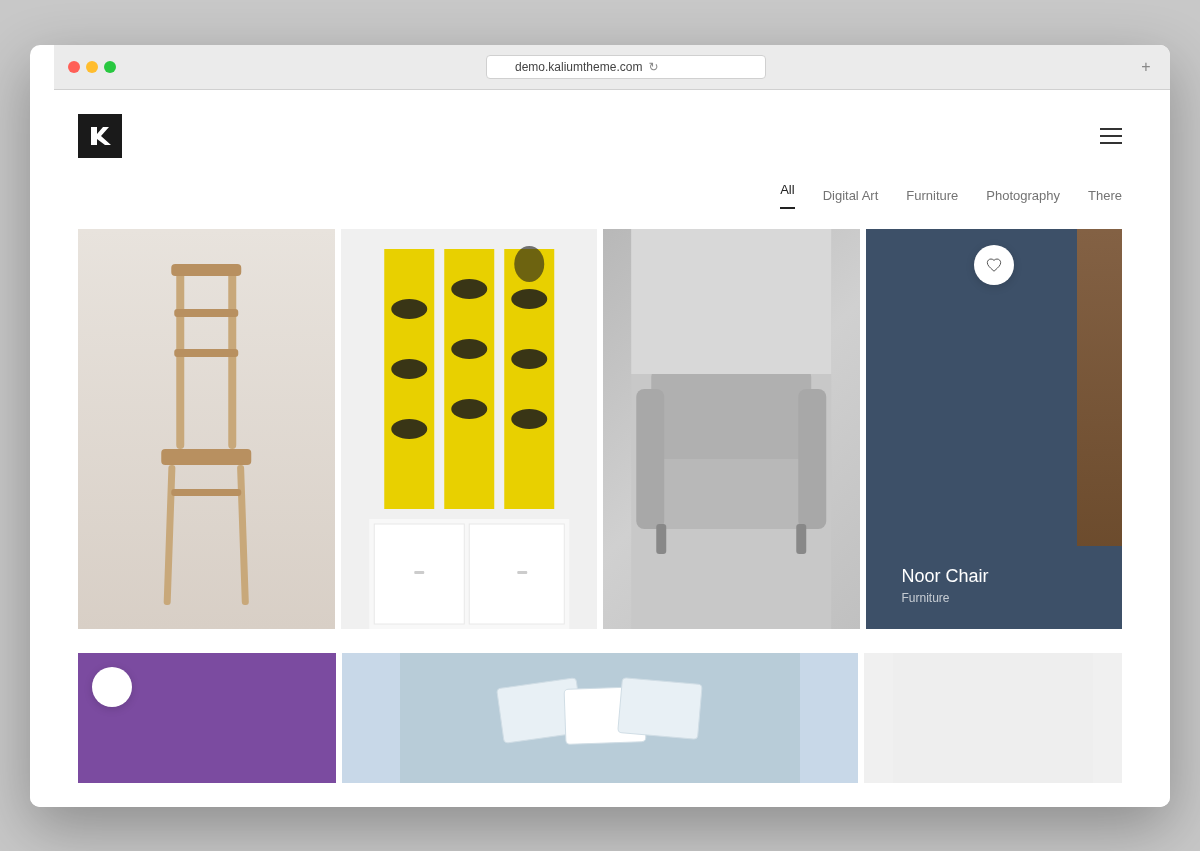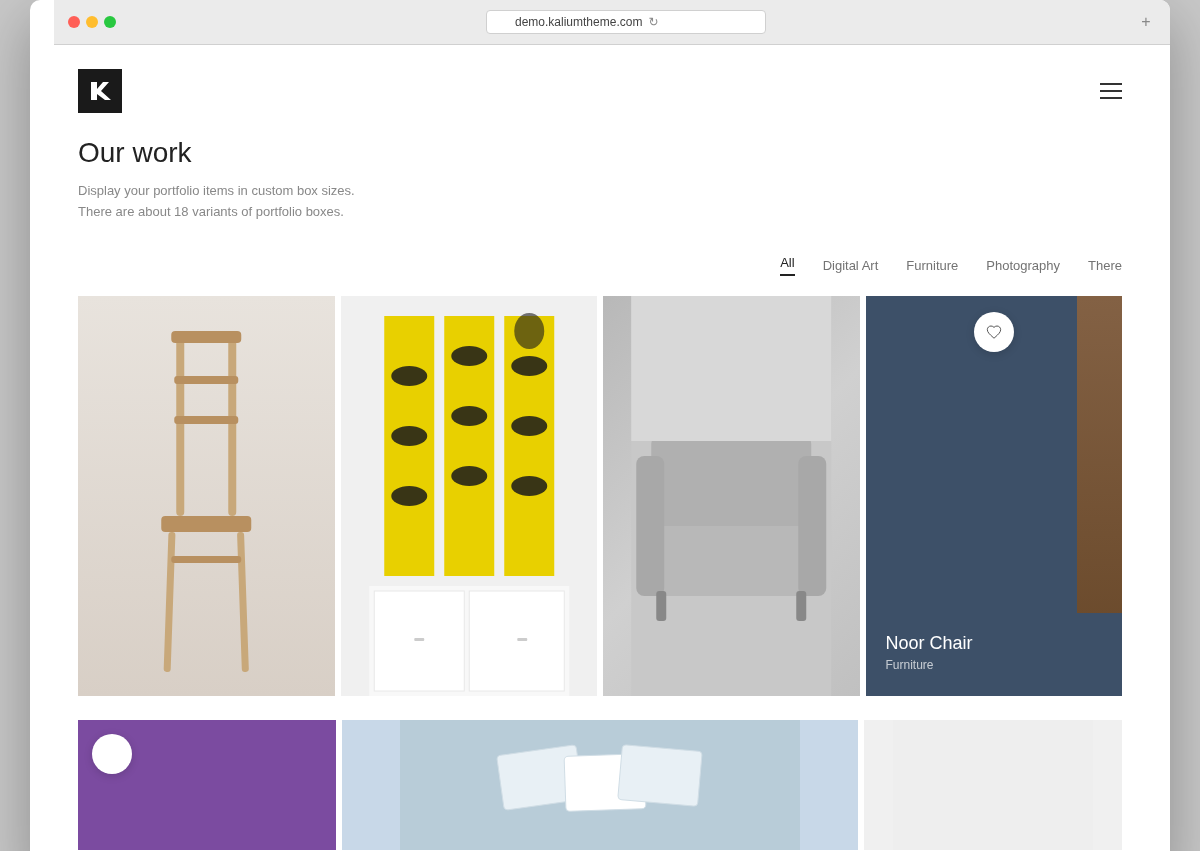--- a/index.html
+++ b/index.html
@@ -154,21 +154,21 @@
 
     .filter-item {
       font-size: 13px;
       color: #737373;
       cursor: pointer;
     }
 
     .filter-item.active {
       color: #222;
       border-bottom: 2px solid #222;
-      padding-bottom: 4px;
+      padding-bottom: 10px;
     }
 
     
     .portfolio-grid {
       padding: 0 48px 24px;
       display: grid;
       grid-template-columns: repeat(4, 1fr);
       gap: 6px;
     }
 
@@ -342,27 +342,20 @@
           <path d="M4 4 L4 22 L10 22 L10 16 L18 22 L24 22 L14 13 L22 4 L16 4 L10 11 L10 4 Z" fill="#fff"></path>
         </svg>
       </div>
       <div class="hamburger">
         <span></span>
         <span></span>
         <span></span>
       </div>
     </header>
 
-    <div class="hero-section">
-      <h1 class="hero-title">Our work</h1>
-      <p class="hero-description">
-        <span>Display your portfolio items in custom box sizes.</span><br>
-        <span>There are about 18 variants of portfolio boxes.</span>
-      </p>
-    </div>
 
     <div class="filter-bar">
       <span class="filter-item active">All</span>
       <span class="filter-item">Digital Art</span>
       <span class="filter-item">Furniture</span>
       <span class="filter-item">Photography</span>
       <span class="filter-item">There</span>
     </div>
 
     <div class="portfolio-grid">
@@ -439,21 +432,21 @@
       <div class="portfolio-item img-noor">
 
         <div style="position:absolute; top:0; right:0; width:45px; height:100%; background: linear-gradient(180deg, #8b6340 0%, #6b4520 100%); opacity:0.9;"></div>
 
         <div class="love-btn" style="top:16px; left:50%; transform:translateX(-50%);">
           <svg viewBox="0 0 24 24">
             <path d="M12 21.35l-1.45-1.32C5.4 15.36 2 12.28 2 8.5 2 5.42 4.42 3 7.5 3c1.74 0 3.41.81 4.5 2.09C13.09 3.81 14.76 3 16.5 3 19.58 3 22 5.42 22 8.5c0 3.78-3.4 6.86-8.55 11.54L12 21.35z" fill="none" stroke="#555" stroke-width="1.5"></path>
           </svg>
         </div>
 
-        <div class="noor-info" style="position:absolute; bottom:0; left:0; right:0; padding:20px 20px 24px;">
+        <div class="noor-info" style="position:absolute; bottom:0; left:0; right:0; padding:20px 36px 24px;">
           <div class="noor-title">Noor Chair</div>
           <div class="noor-cat">Furniture</div>
         </div>
       </div>
 
     </div>
 
     <div class="bottom-row">
 
       <div class="img-purple">

